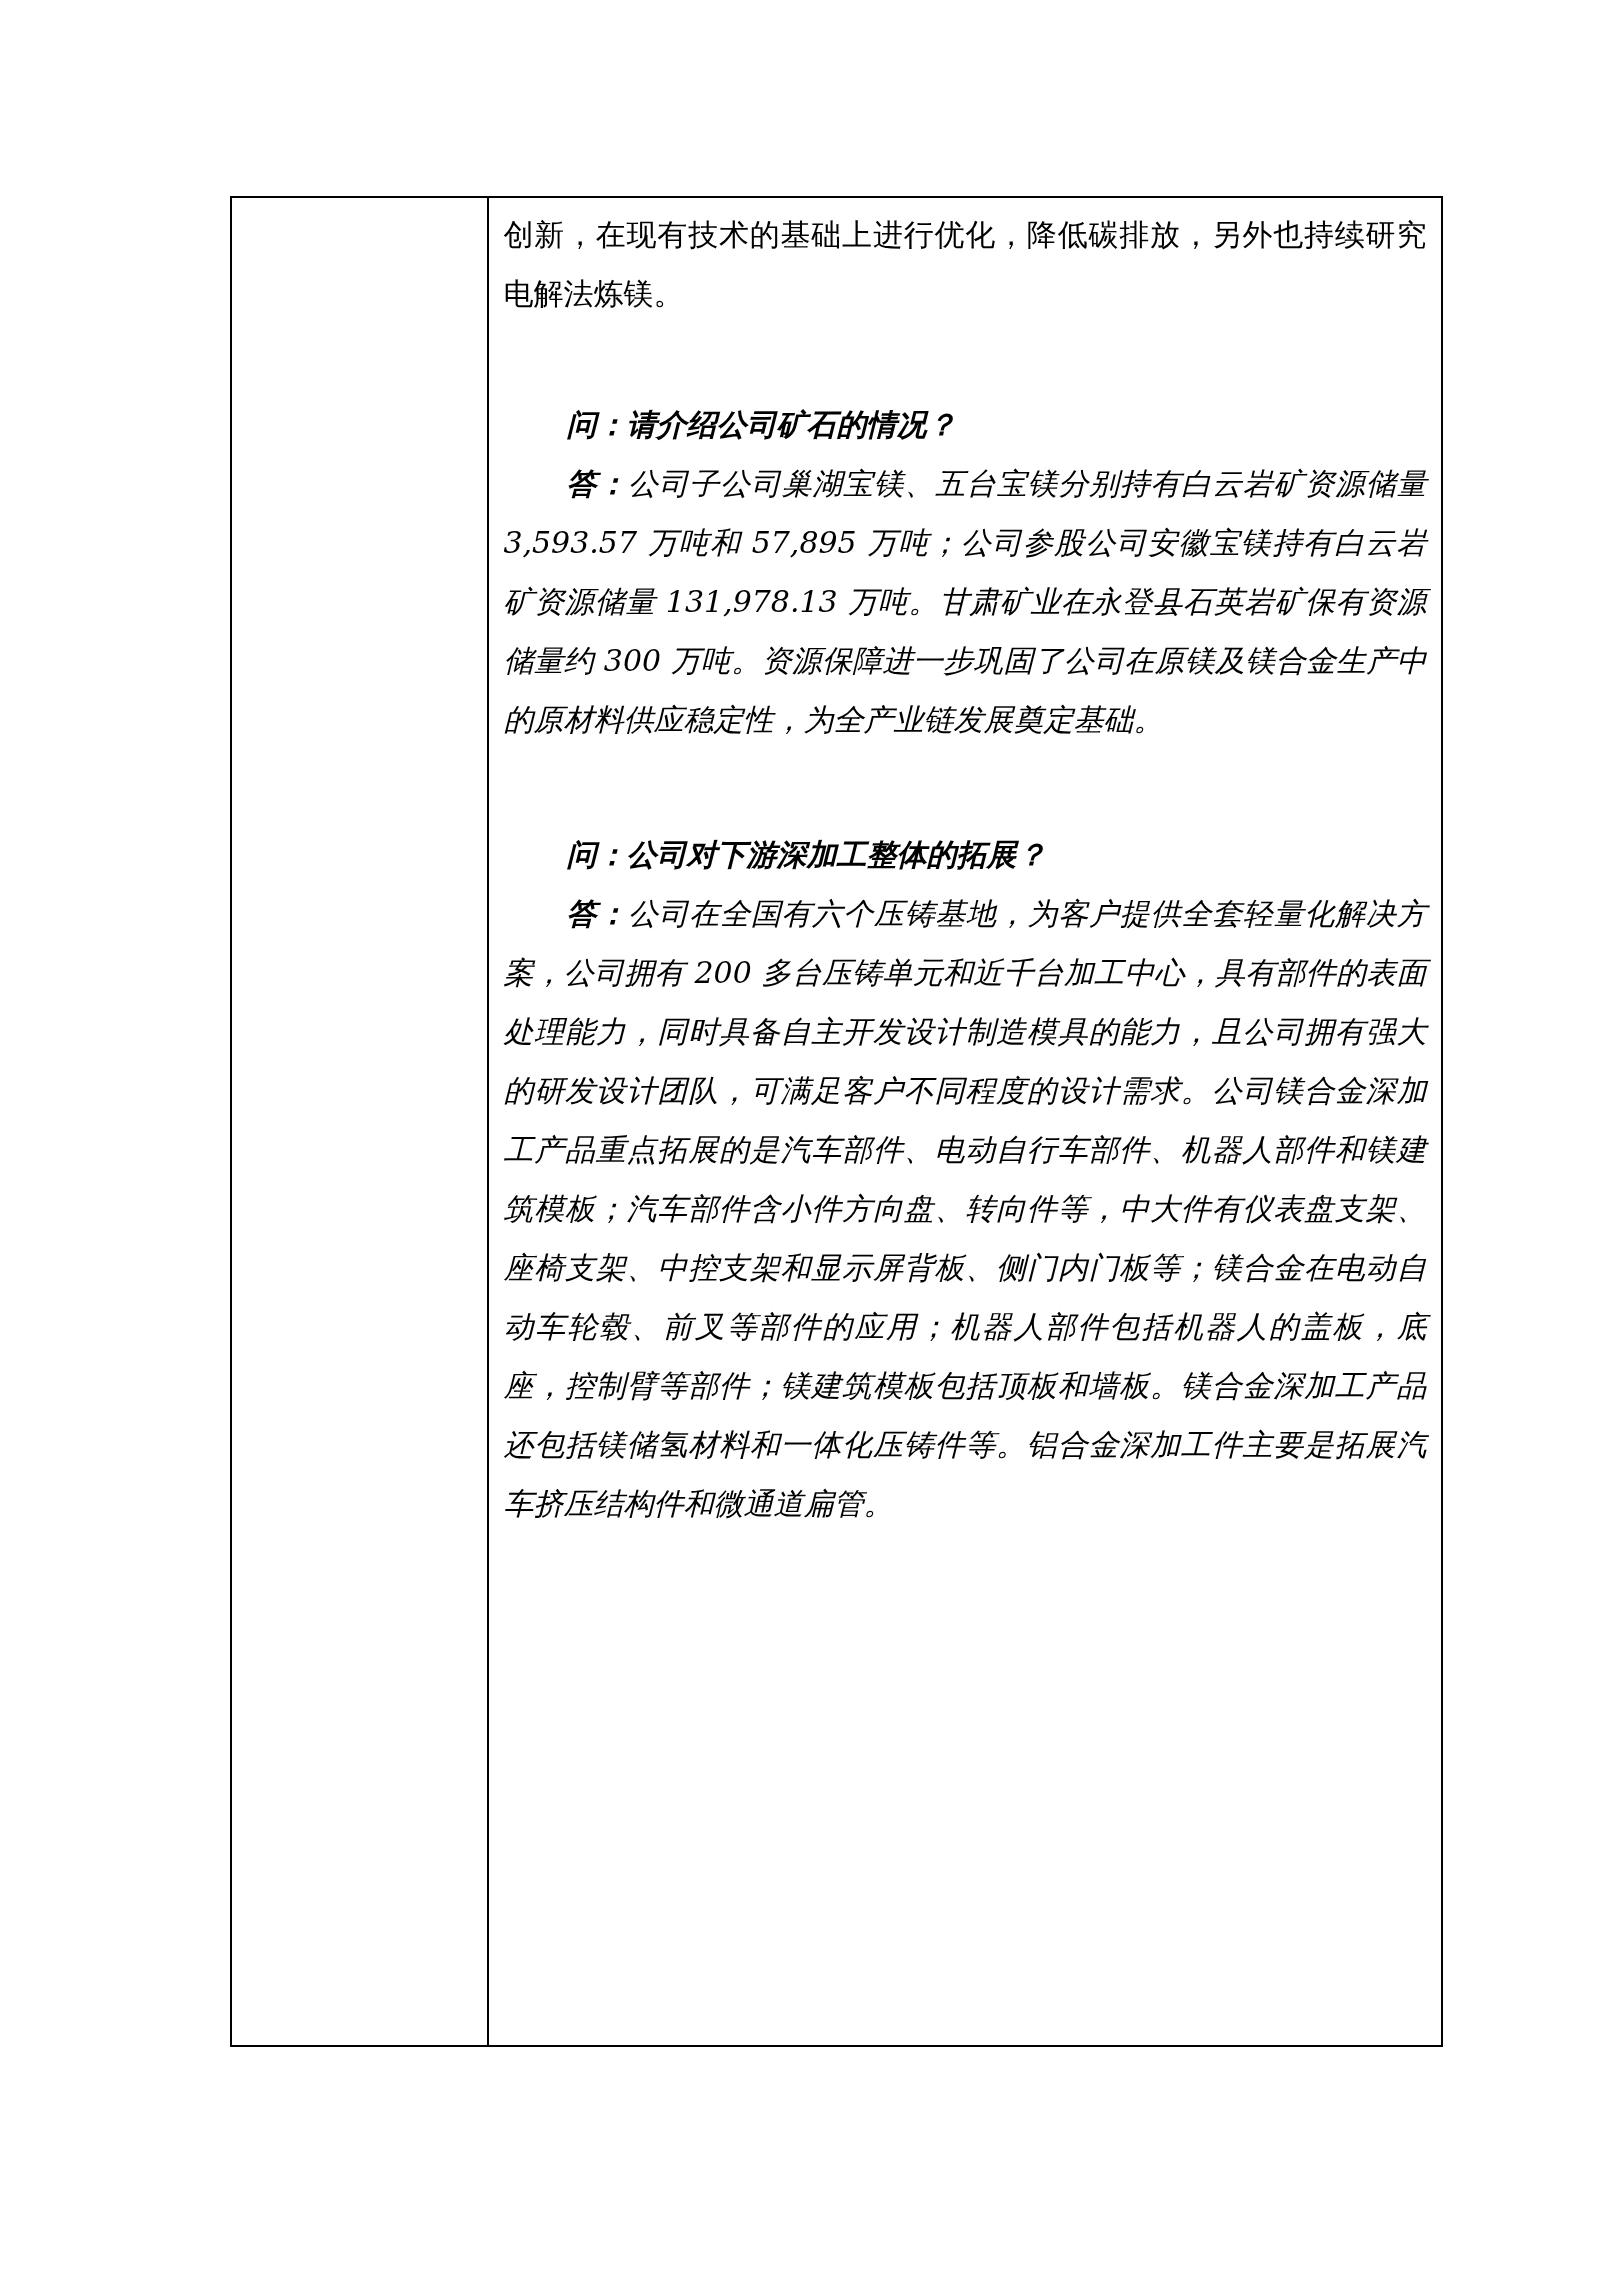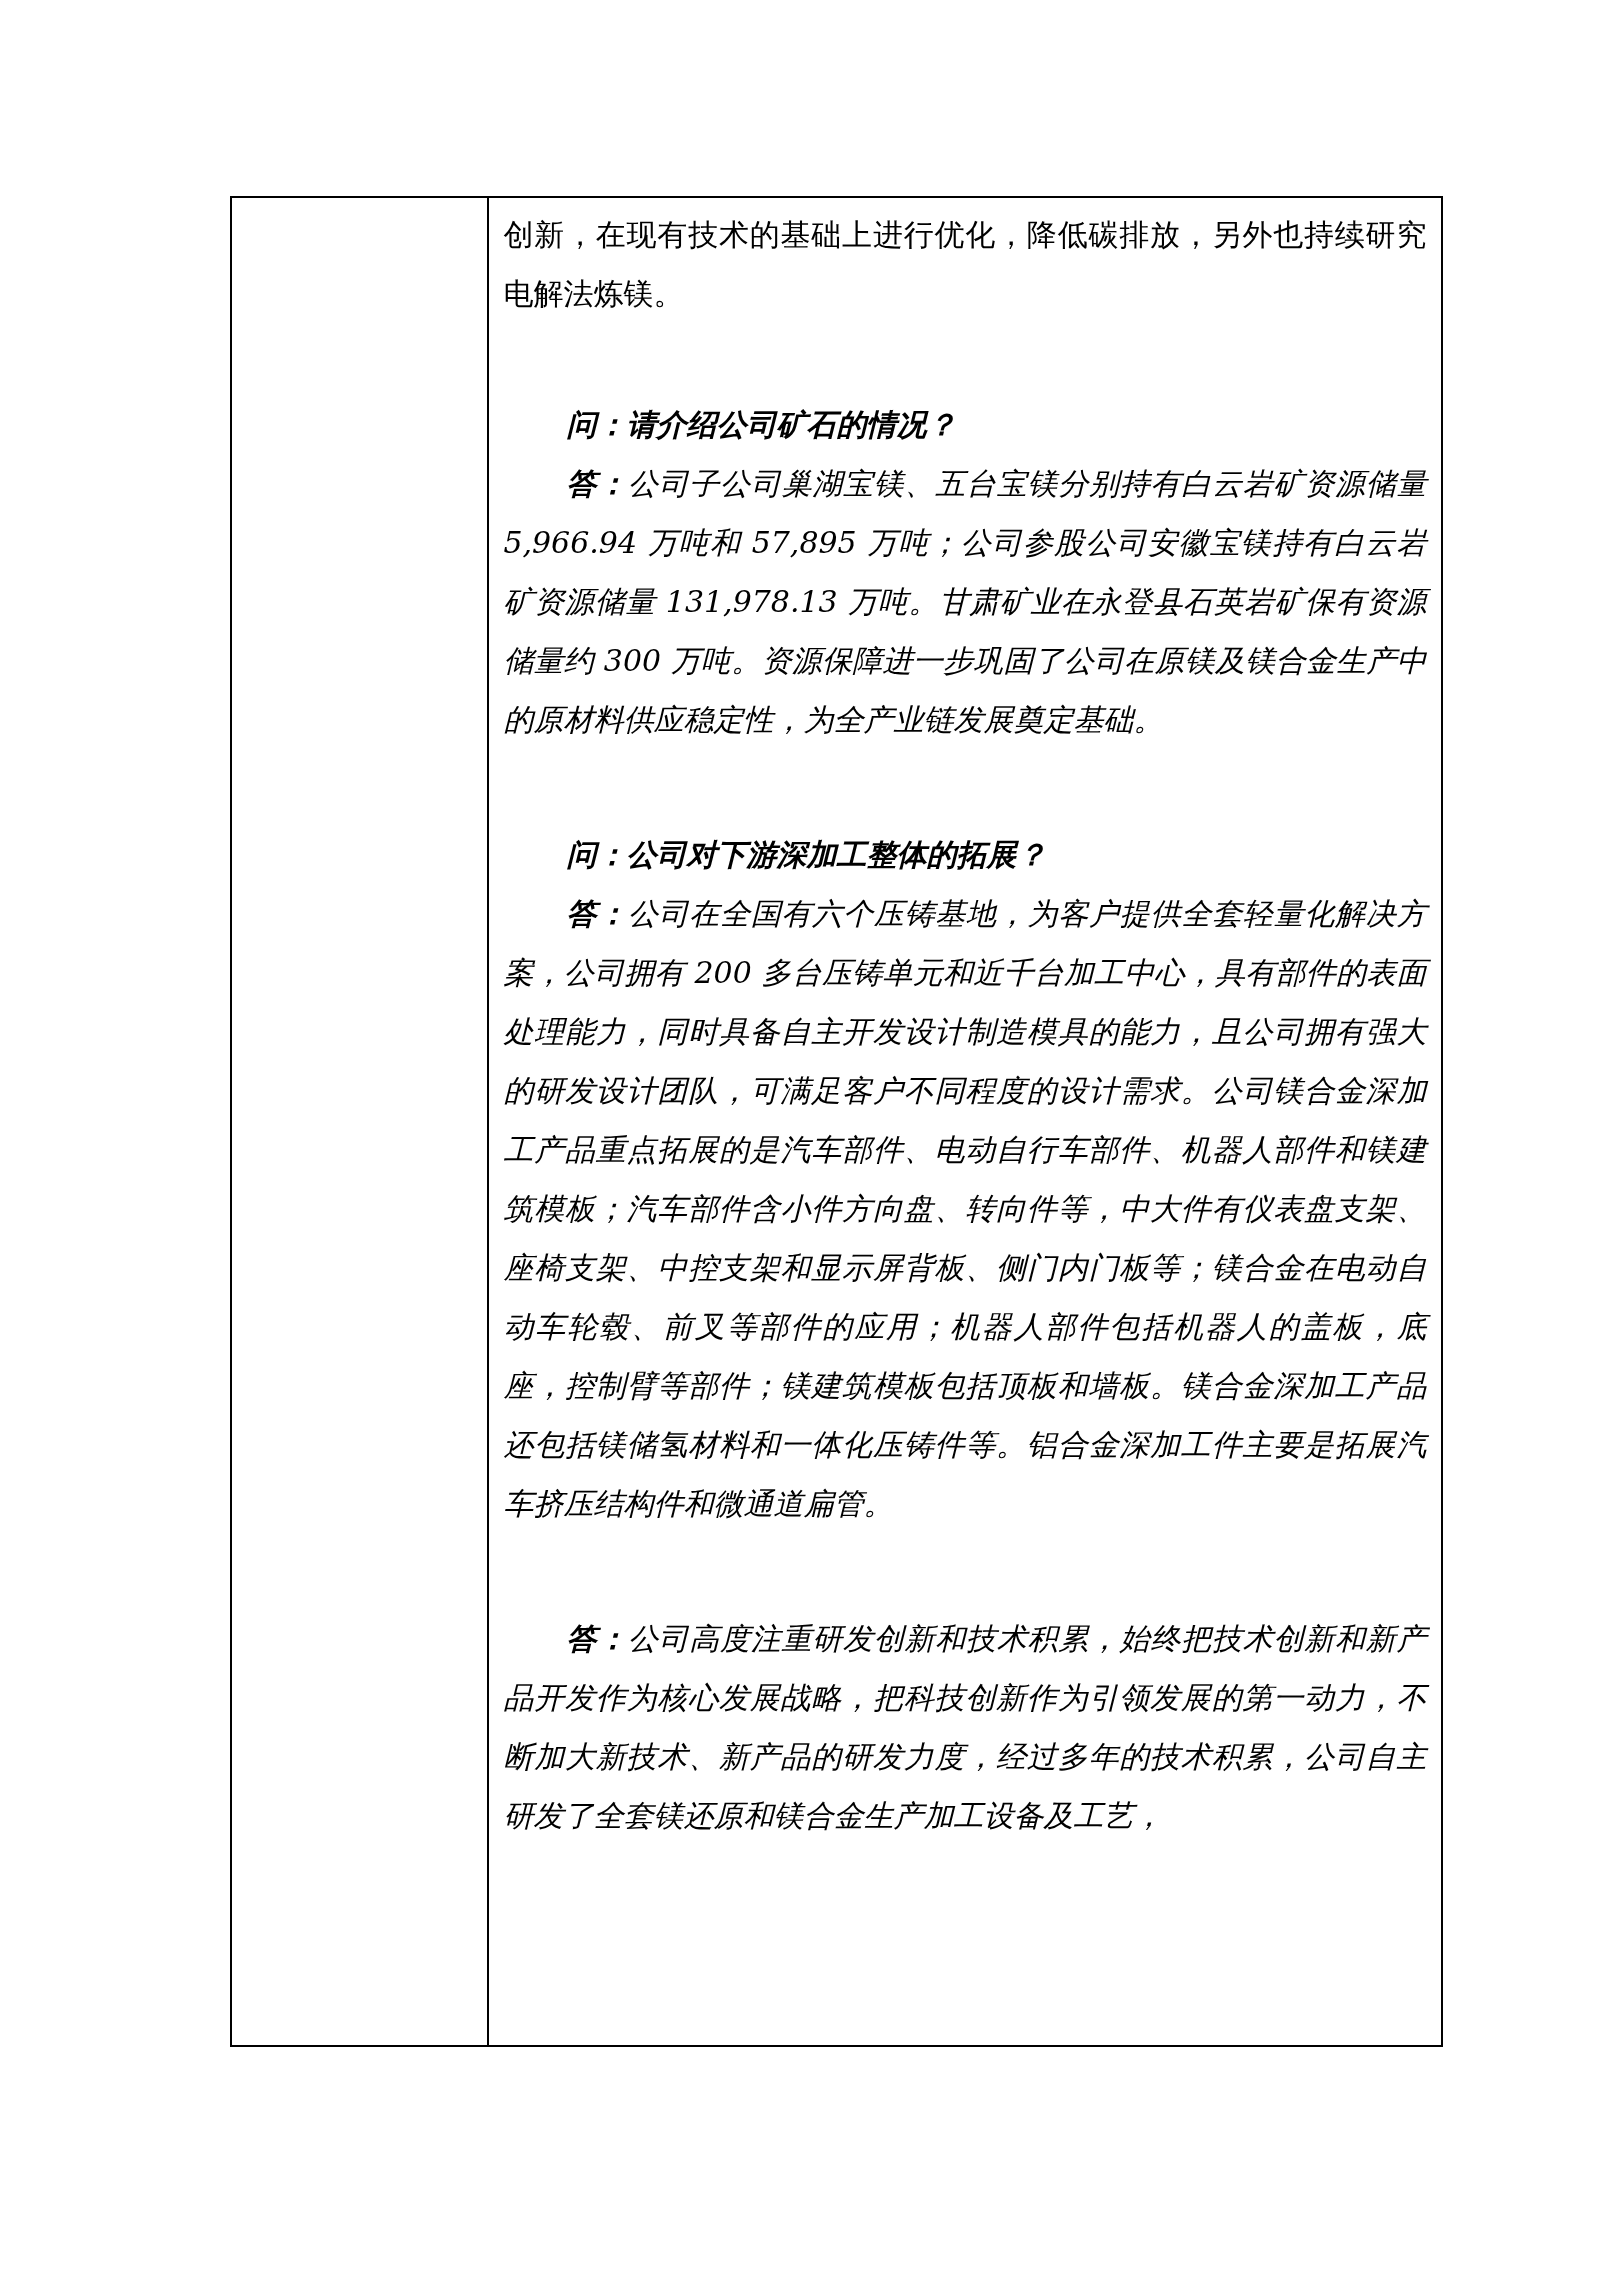--- a/index.html
+++ b/index.html
@@ -35,28 +35,27 @@
   <div class="table">
     <div class="col-left"></div>
     <div class="col-right">
       <div class="content">
 
         <p class="para">创新，在现有技术的基础上进行优化，降低碳排放，另外也持续研究电解法炼镁。</p>
 
         <div class="gap"></div>
 
         <p class="para indent"><span class="label">问：</span><span class="label">请介绍公司矿石的情况？</span></p>
-        <p class="para indent"><span class="label">答：</span><span>公司子公司巢湖宝镁、五台宝镁分别持有白云岩矿资源储量 5,966.94 万吨和 57,895 万吨；公司参股公司安徽宝镁持有白云岩矿资源储量 131,978.13 万吨。甘肃矿业在永登县石英岩矿保有资源储量约 300 万吨。资源保障进一步巩固了公司在原镁及镁合金生产中的原材料供应稳定性，为全产业链发展奠定基础。</span></p>
+        <p class="para indent"><span class="label">答：</span><span>公司子公司巢湖宝镁、五台宝镁分别持有白云岩矿资源储量 3,593.57 万吨和 57,895 万吨；公司参股公司安徽宝镁持有白云岩矿资源储量 131,978.13 万吨。甘肃矿业在永登县石英岩矿保有资源储量约 300 万吨。资源保障进一步巩固了公司在原镁及镁合金生产中的原材料供应稳定性，为全产业链发展奠定基础。</span></p>
 
         <div class="gap-small"></div>
 
         <p class="para indent"><span class="label">问：</span><span class="label">公司对下游深加工整体的拓展？</span></p>
         <p class="para indent"><span class="label">答：</span><span>公司在全国有六个压铸基地，为客户提供全套轻量化解决方案，公司拥有 200 多台压铸单元和近千台加工中心，具有部件的表面处理能力，同时具备自主开发设计制造模具的能力，且公司拥有强大的研发设计团队，可满足客户不同程度的设计需求。公司镁合金深加工产品重点拓展的是汽车部件、电动自行车部件、机器人部件和镁建筑模板；汽车部件含小件方向盘、转向件等，中大件有仪表盘支架、座椅支架、中控支架和显示屏背板、侧门内门板等；镁合金在电动自动车轮毂、前叉等部件的应用；机器人部件包括机器人的盖板，底座，控制臂等部件；镁建筑模板包括顶板和墙板。镁合金深加工产品还包括镁储氢材料和一体化压铸件等。铝合金深加工件主要是拓展汽车挤压结构件和微通道扁管。</span></p>
 
         <div class="gap-small"></div>
 
-        <p class="para indent"><span class="label">答：</span><span>公司高度注重研发创新和技术积累，始终把技术创新和新产品开发作为核心发展战略，把科技创新作为引领发展的第一动力，不断加大新技术、新产品的研发力度，经过多年的技术积累，公司自主研发了全套镁还原和镁合金生产加工设备及工艺，</span></p>
 
       </div>
     </div>
   </div>
 </div>
 
 
 </body></html>

